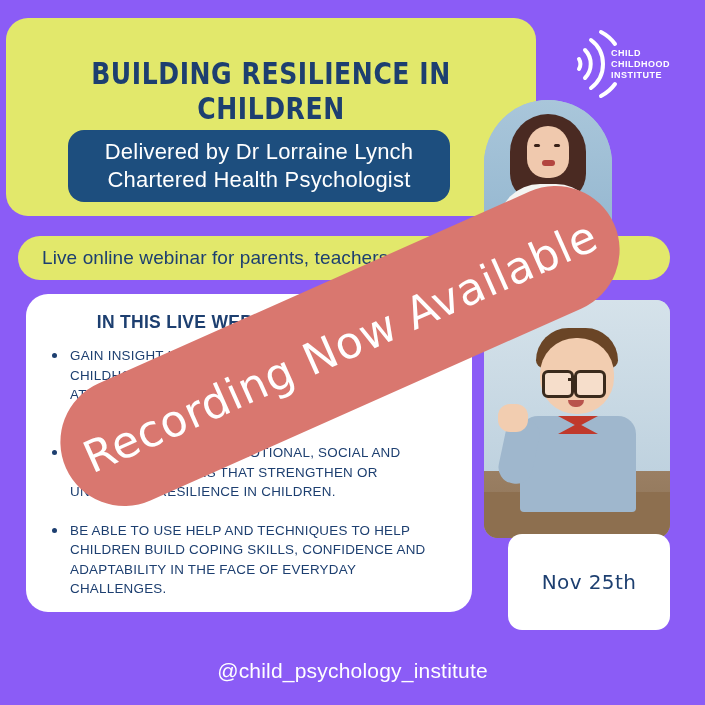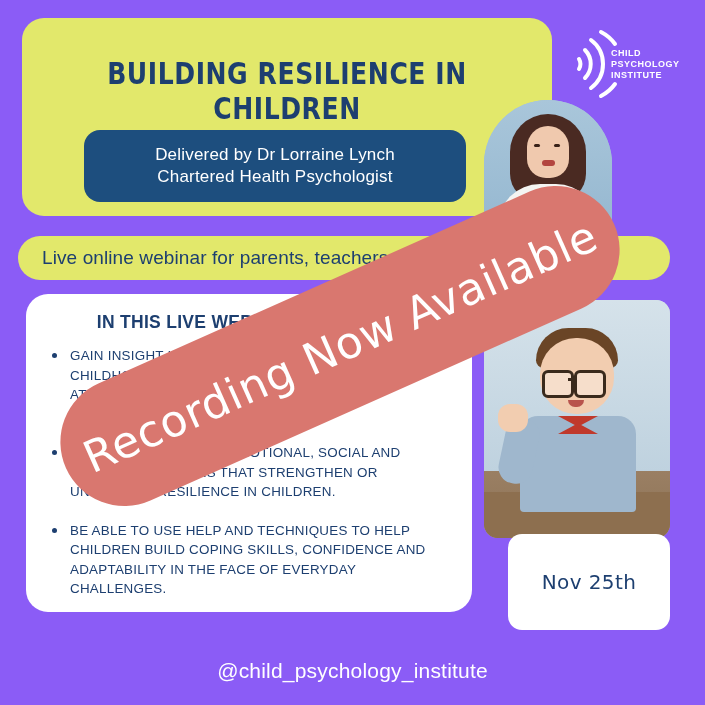--- a/index.html
+++ b/index.html
@@ -41,21 +41,21 @@
     font-size: 9px;
     line-height: 11px;
     letter-spacing: 0.5px;
     font-weight: bold;
     text-align: left;
   }
 
   
   .title-card {
     position: absolute;
-    left: 22px;
+    left: 6px;
     top: 18px;
     width: 530px;
     height: 198px;
     background: #e2e86b;
     border-radius: 22px;
   }
   .title-text {
     position: absolute;
     left: 0;
     right: 0;
@@ -77,21 +77,21 @@
     background: #1d4e7e;
     border-radius: 16px;
     color: #ffffff;
     display: flex;
     flex-direction: column;
     align-items: center;
     justify-content: center;
     gap: 2px;
   }
   .speaker-line {
-    font-size: 17px;
+    font-size: 22px;
     letter-spacing: 0.2px;
   }
 
   
   .photo-woman {
     position: absolute;
     left: 484px;
     top: 100px;
     width: 128px;
     height: 148px;
@@ -296,21 +296,21 @@
       <g fill="none" stroke="#ffffff" stroke-width="4" stroke-linecap="round">
         <path d="M34 22 A30 30 0 0 1 34 70"></path>
         <path d="M28 32 A20 20 0 0 1 28 60"></path>
         <path d="M22 41 A10 10 0 0 1 22 51"></path>
         <path d="M44 14 A40 40 0 0 1 58 26"></path>
         <path d="M44 78 A40 40 0 0 0 58 66"></path>
       </g>
     </svg>
     <div class="logo-text">
       <div>CHILD</div>
-      <div>PSYCHOLOGY</div>
+      <div>CHILDHOOD</div>
       <div>INSTITUTE</div>
     </div>
   </div>
 
   <div class="title-card">
     <div class="title-text">BUILDING RESILIENCE IN CHILDREN</div>
     <div class="speaker-box">
       <div class="speaker-line">Delivered by Dr Lorraine Lynch</div>
       <div class="speaker-line">Chartered Health Psychologist</div>
     </div>

